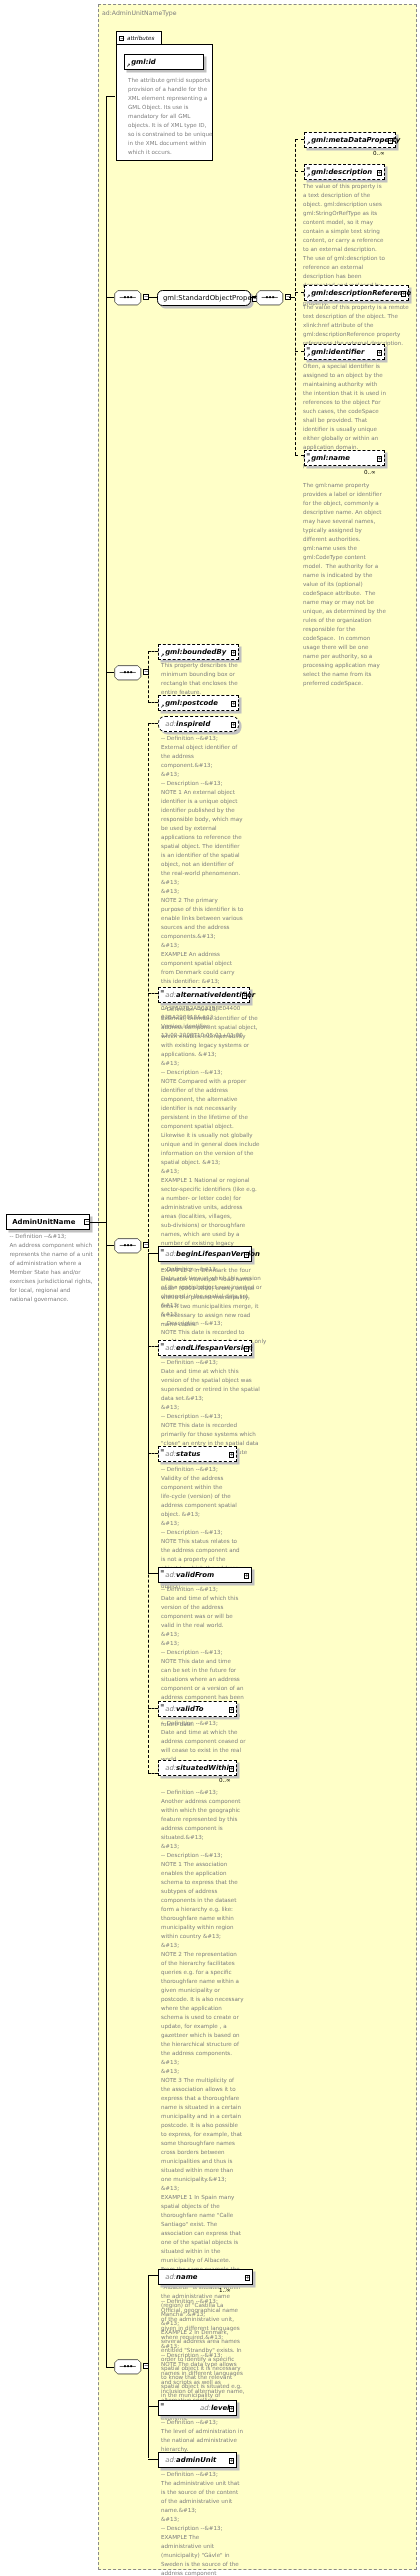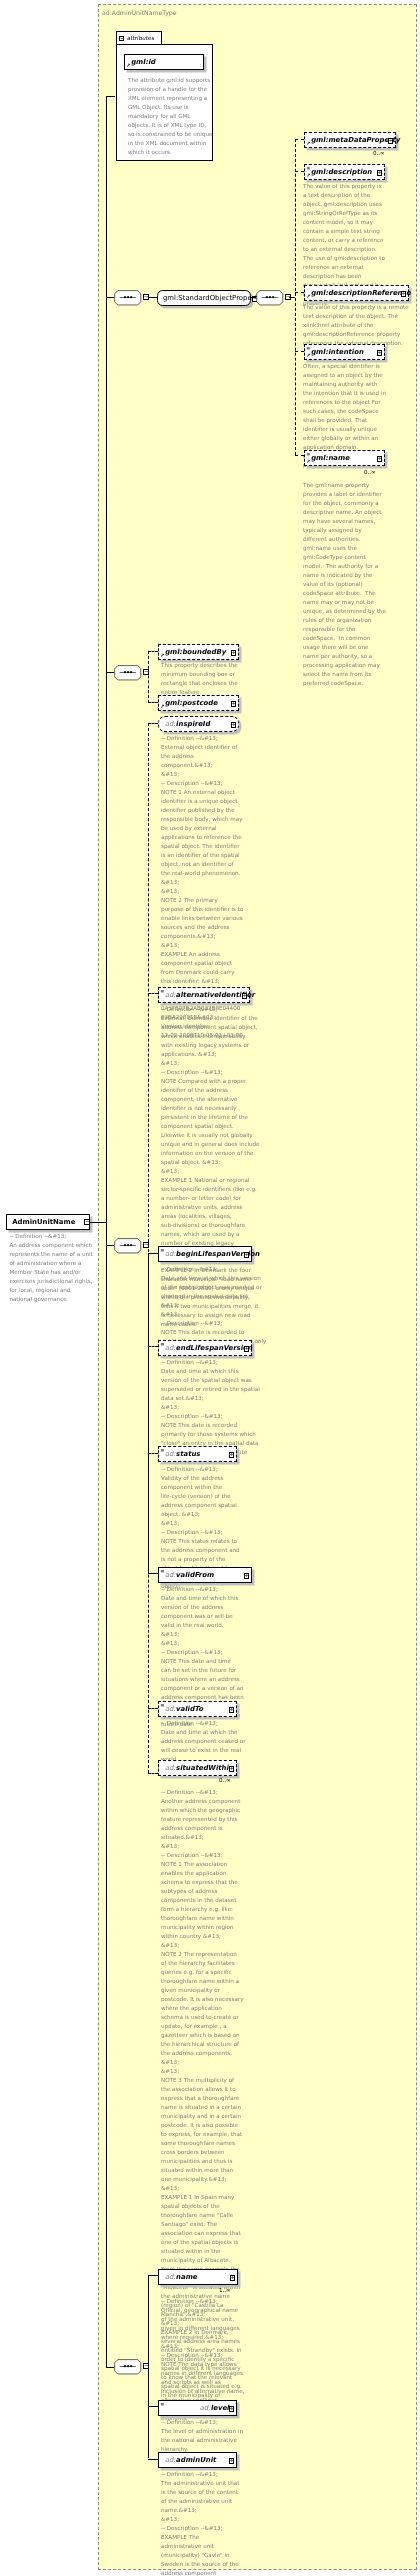--- a/index.html
+++ b/index.html
@@ -153,21 +153,21 @@
 <div class="desc" style="left:303px;top:303px;">The value of this property is a remote
 text description of the object. The
 xlink:href attribute of the
 gml:descriptionReference property
 references the external description.</div>
 
 <div class="hdash" style="left:295px;top:351px;width:9.4px;"></div>
 <div class="el opt" style="left:304px;top:344px;width:81px;">
   <span class="lines-ico">≡</span>
   <span class="ref-arrow">↗</span>
-  <span class="pfxg">gml:</span><span>intention</span>
+  <span class="pfxg">gml:</span><span>identifier</span>
   <span class="pm">+</span>
 </div>
 <div class="desc" style="left:303px;top:362px;">Often, a special identifier is
 assigned to an object by the
 maintaining authority with
 the intention that it is used in
 references to the object For
 such cases, the codeSpace
 shall be provided. That
 identifier is usually unique
@@ -509,21 +509,21 @@
       <line x1="9" y1="12" x2="35" y2="12" stroke="#000"></line>
       <rect x="16" y="10" width="3" height="3" fill="#000"></rect>
       <rect x="21" y="10" width="3" height="3" fill="#000"></rect>
       <rect x="26" y="10" width="3" height="3" fill="#000"></rect>
     </svg>
   <span class="pm">−</span>
 </div>
 <div class="vline" style="left:148px;top:2275px;height:183px;"></div>
 
 <div class="hline" style="left:148px;top:2275px;width:10px;"></div>
-<div class="el" style="left:158px;top:2269px;width:80px;">
+<div class="el" style="left:158px;top:2269px;width:95px;">
   <span class="pfx">ad:</span><span>name</span>
   <span class="pm">+</span>
 </div>
 <div class="card" style="left:219px;top:2287px;">1..∞</div>
 <div class="desc" style="left:161px;top:2297px;">-- Definition --&amp;#13;
 Official, geographical name
 of the administrative unit,
 given in different languages
 where required.&amp;#13;
 &amp;#13;

